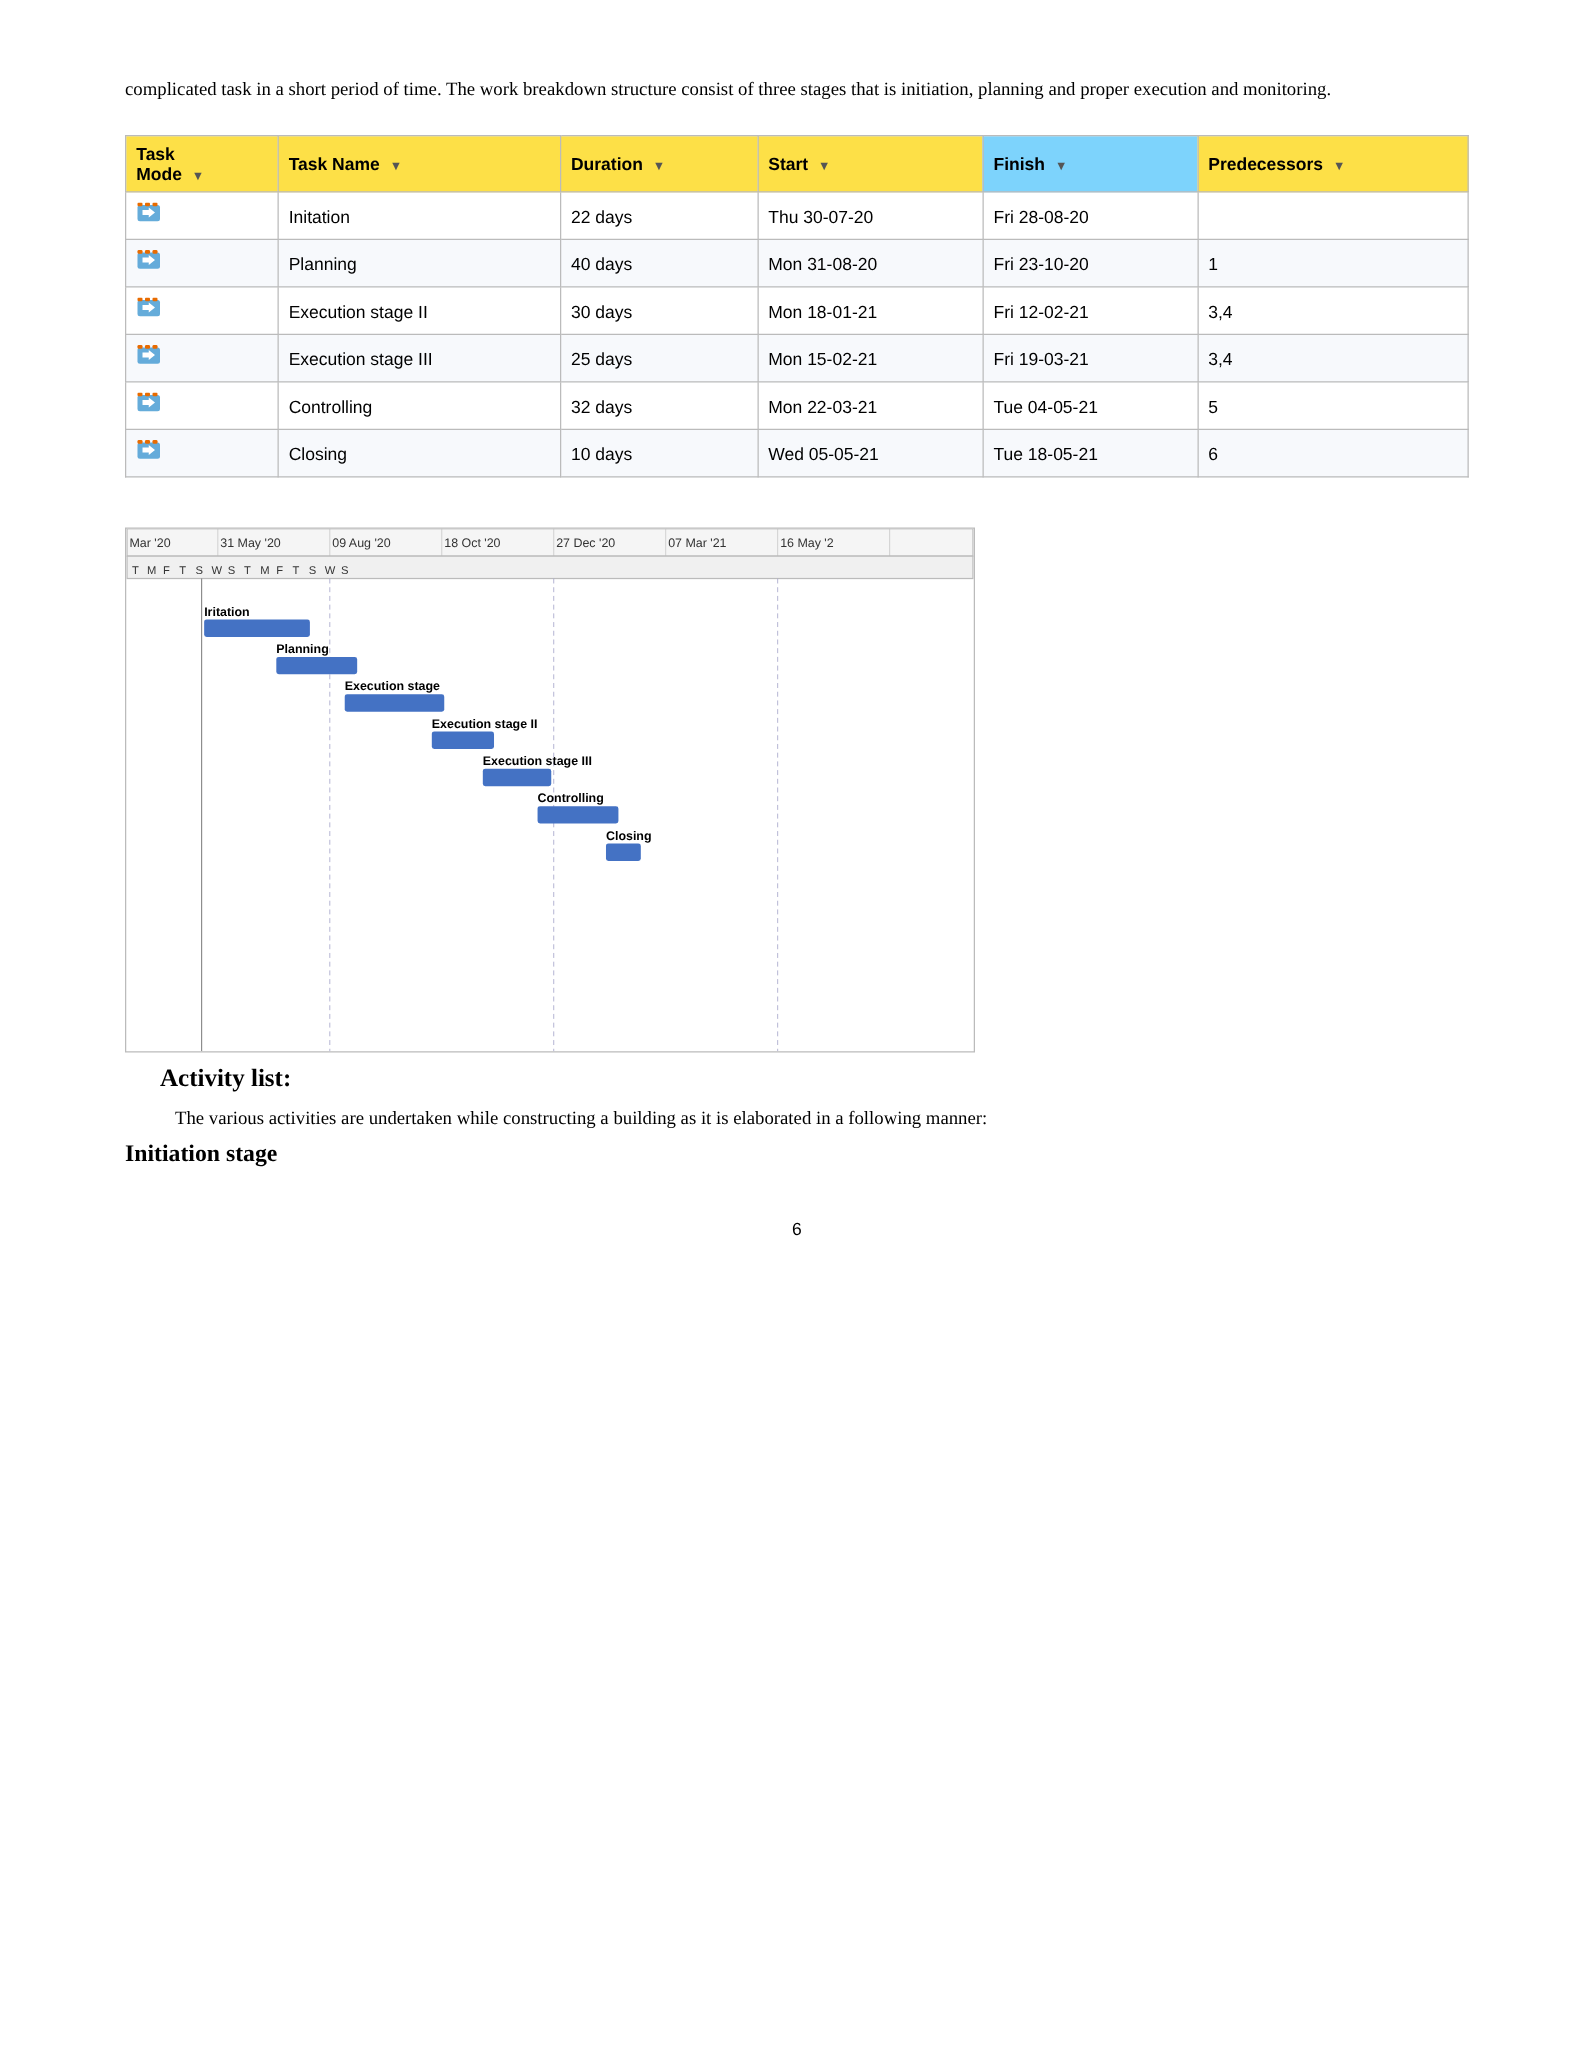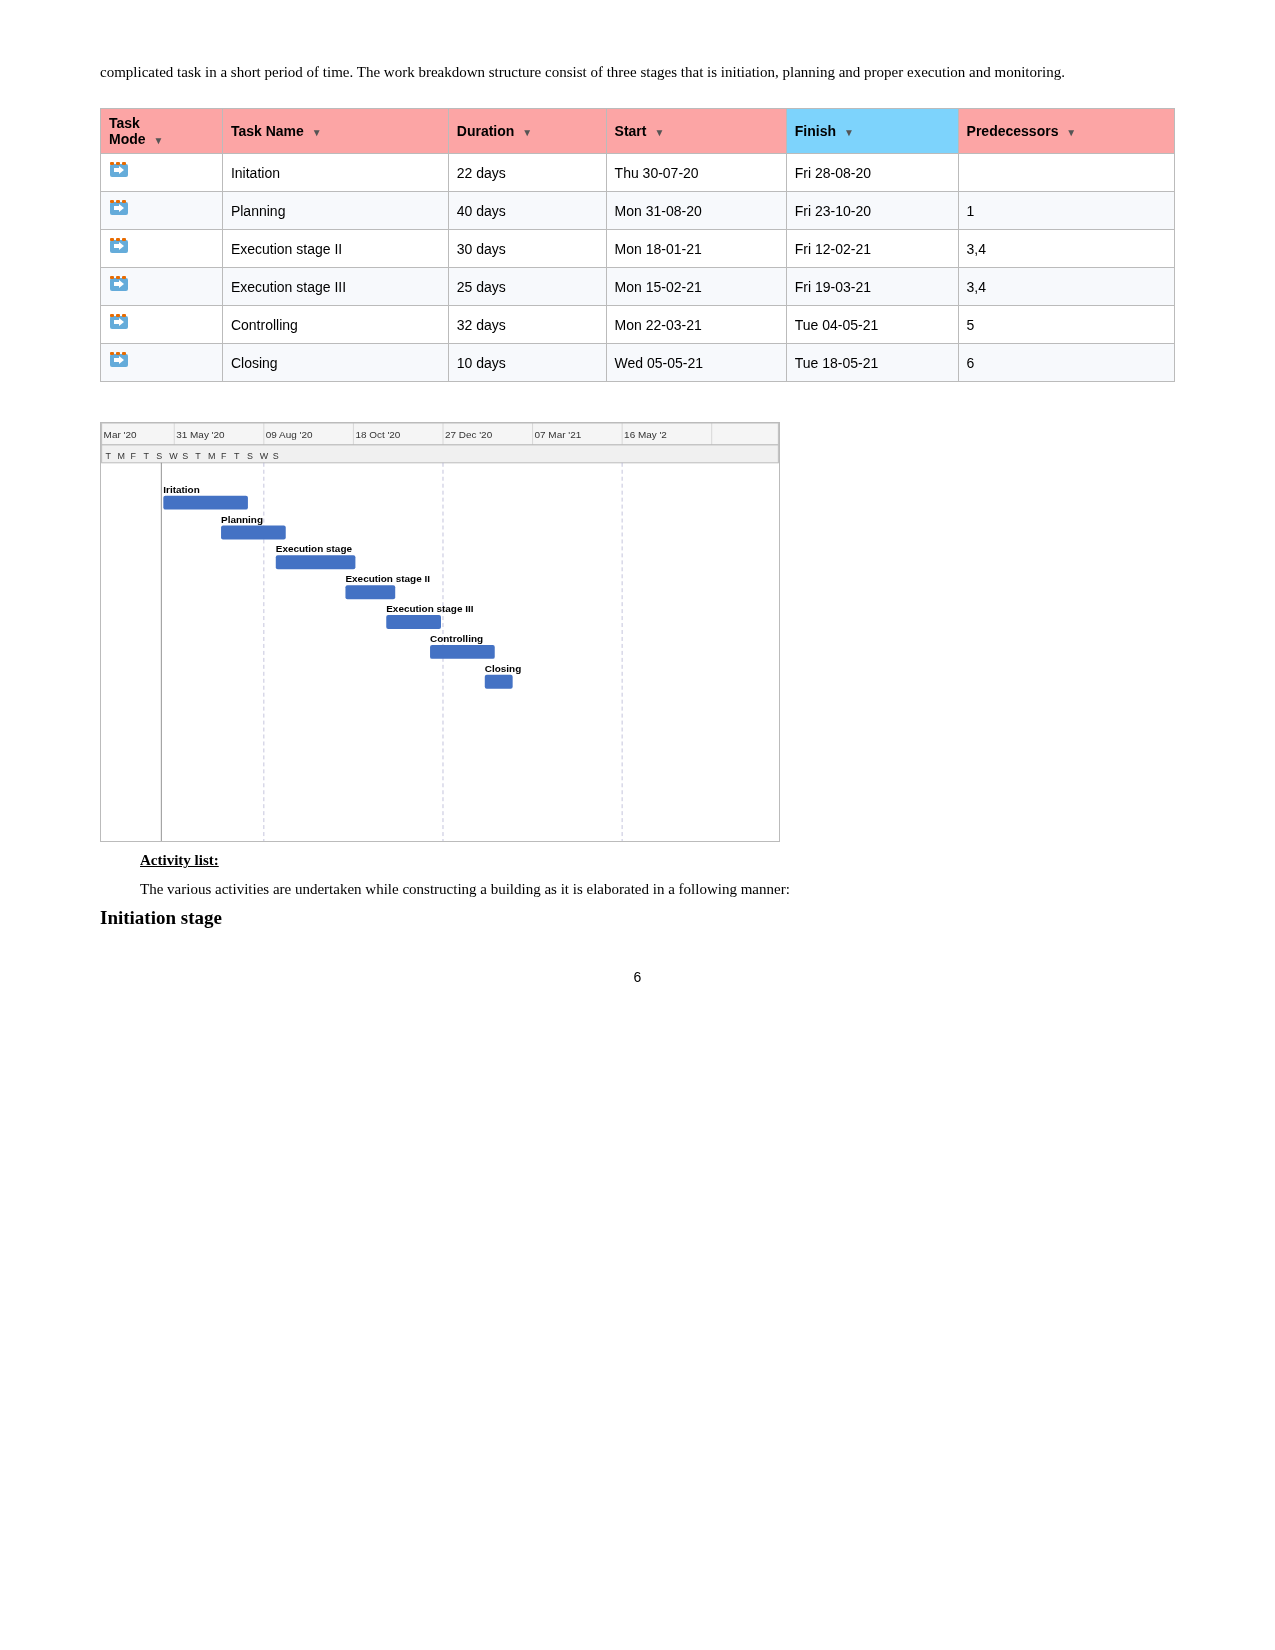--- a/index.html
+++ b/index.html
@@ -21,21 +21,21 @@
 
     
     .task-table {
       border-collapse: collapse;
       width: 100%;
       margin-bottom: 40px;
       font-size: 14px;
       font-family: Arial, sans-serif;
     }
     .task-table th {
-      background: #fca5a5;
+      background: #fde047;
       border: 1px solid #bbb;
       padding: 6px 8px;
       text-align: left;
       font-weight: bold;
       white-space: nowrap;
     }
     .task-table th .dropdown-arrow {
       font-size: 10px;
       margin-left: 4px;
       color: #555;
@@ -52,24 +52,23 @@
     .task-table tr:nth-child(even) td {
       background: #f7f9fc;
     }
 
     
     .activity-section {
       margin-top: 10px;
     }
     .activity-title {
       font-weight: bold;
-      font-size: 15px;
+      font-size: 20px;
       margin-bottom: 8px;
-      margin-left: 40px;
-      text-decoration: underline;
+      margin-left: 28px;
     }
     .activity-text {
       text-indent: 40px;
       line-height: 1.6;
       text-align: justify;
       margin-bottom: 6px;
     }
     .initiation-stage-title {
       font-weight: bold;
       font-size: 19px;

